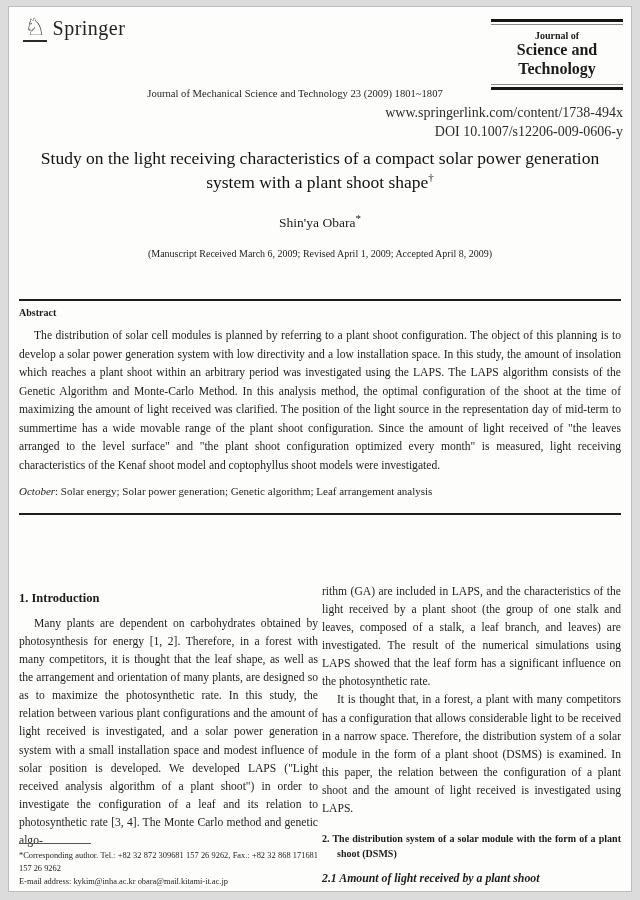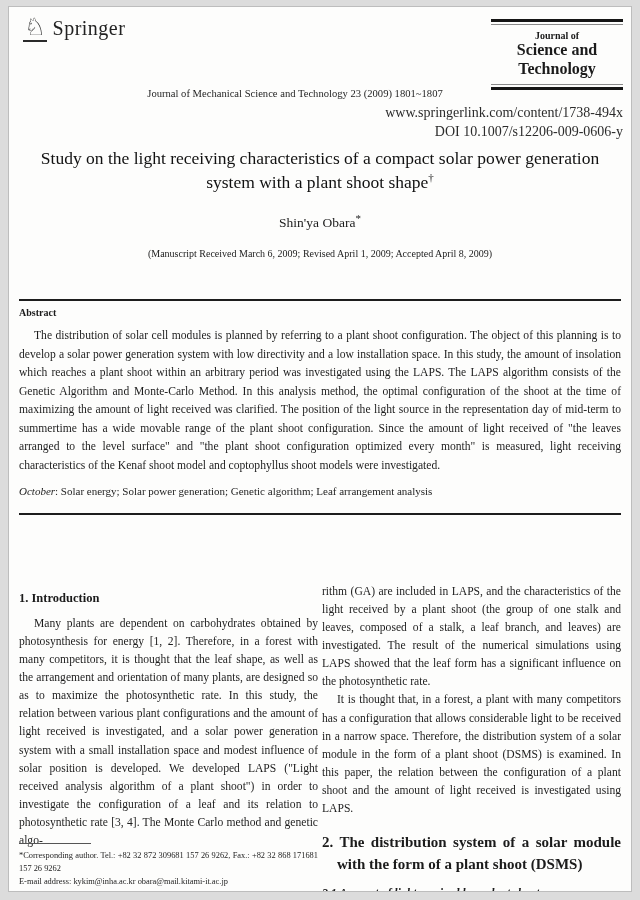--- a/index.html
+++ b/index.html
@@ -62,21 +62,21 @@
   .keywords { margin-top:10px; font-size:11px; color:#1d1d1d; }
   .kw-label { font-style:italic; }
 
   
   .columns { position:absolute; top:528px; left:10px; right:10px; bottom:0; display:flex; gap:4px;margin-top:48px; }
   .col { flex:1; position:relative; overflow:hidden; }
   .sec-head { font-size:12.5px; font-weight:bold; margin:8px 0 9px 0; }
   .body-p { font-size:11.6px; line-height:1.56; text-align:justify; color:#1d1d1d; }
   .indent { text-indent:15px; }
   .sec2-head {
-    font-size:15px; font-weight:bold; margin:14px 0 10px 0;
+    font-size:10px; font-weight:bold; margin:14px 0 10px 0;
     text-align:justify; padding-left:15px; text-indent:-15px; line-height:1.45;
   }
   .sec21-head { font-size:11.8px; font-weight:bold; font-style:italic; margin:0 0 7px 0; }
 
   
   .footnote { position:absolute; bottom:3px; left:0; right:0; }
   .fn-rule { width:72px; height:1px; background:#555; margin-bottom:5px; }
   .fn-line { font-size:8.4px; line-height:1.55; text-align:justify; color:#232323; }
 
   

